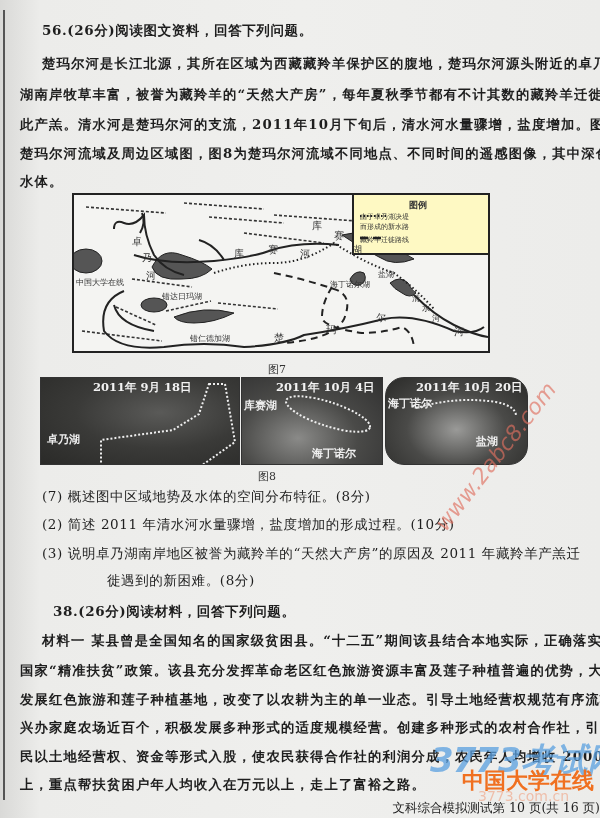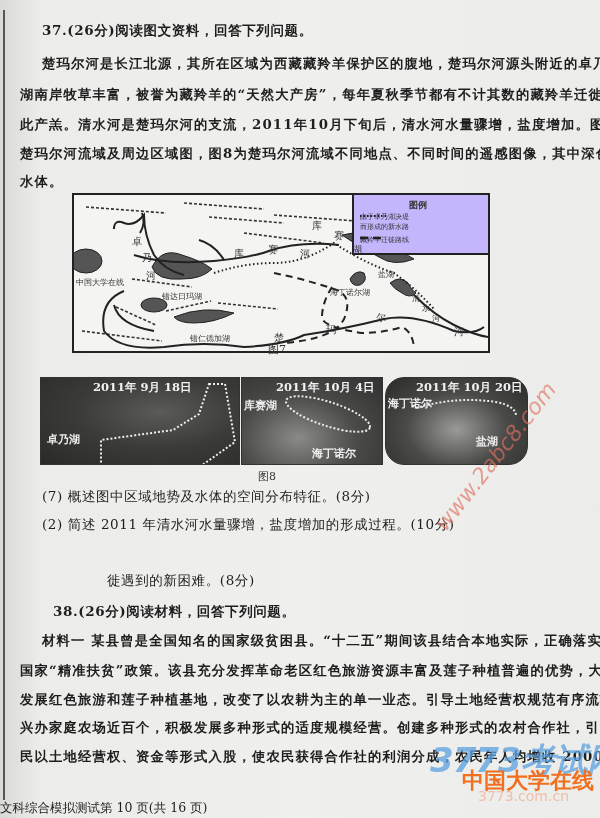--- a/index.html
+++ b/index.html
@@ -7,41 +7,41 @@
        font-family:"DejaVu Serif","Liberation Serif",serif;color:#1e1e1e;}
   .page{position:absolute;left:0;top:0;width:600px;height:818px;
         background:linear-gradient(90deg,#d9d9d7 0,#ececea 40px,#efefed 300px,#ececea 600px);}
   .edge-line{position:absolute;left:3px;top:10px;width:2px;height:790px;background:#555;}
   .t{position:absolute;white-space:nowrap;font-size:13.5px;letter-spacing:0.6px;}
   .q{font-size:13.5px;font-weight:bold;}
   .kai{font-family:"DejaVu Serif",serif;font-weight:bold;font-size:13.3px;letter-spacing:1.2px;}
   .cap{position:absolute;font-size:11px;color:#333;}
   .map{position:absolute;left:72px;top:193px;width:418px;height:160px;border:2px solid #222;background:#f4f4f2;box-sizing:border-box;}
   .map svg{position:absolute;left:0;top:0;}
-  .legend{position:absolute;right:0;top:0;width:134px;height:58px;border-left:2px solid #222;border-bottom:2px solid #222;background:#c4b5fd;font-size:7px;color:#333;text-decoration:underline;}
+  .legend{position:absolute;right:0;top:0;width:134px;height:58px;border-left:2px solid #222;border-bottom:2px solid #222;background:#fef9c3;font-size:7px;color:#333;text-decoration:underline;}
   .legend .lt{position:absolute;left:55px;top:4px;font-size:9px;font-weight:bold;}
   .legend .row{position:absolute;left:6px;display:flex;align-items:flex-start;gap:6px;}
   .mlabel{position:absolute;font-size:8px;color:#333;white-space:nowrap;}
   .mlabel.big{font-size:10px;}
   .photo{position:absolute;top:377px;height:88px;border:1px solid #333;box-sizing:border-box;overflow:hidden;}
   .photo .date{position:absolute;top:2px;font-size:11.5px;color:#f2f2f2;font-weight:bold;white-space:nowrap;}
   .photo .pl{position:absolute;font-size:11px;color:#eee;font-weight:bold;white-space:nowrap;}
   .wm1{position:absolute;left:430px;top:520px;transform:rotate(-52deg);transform-origin:left top;color:#e07060;font-size:22px;font-style:italic;opacity:0.65;font-family:"DejaVu Sans",sans-serif;white-space:nowrap;}
   .wm-logo{position:absolute;left:430px;top:738px;font-family:"DejaVu Sans",sans-serif;font-style:italic;font-weight:bold;font-size:34px;color:#5aa0e0;opacity:0.75;letter-spacing:-1px;white-space:nowrap;}
   .wm-sub{position:absolute;left:462px;top:766px;font-family:"DejaVu Sans",sans-serif;font-size:22px;font-weight:bold;color:#f07020;white-space:nowrap;}
   .wm-url{position:absolute;left:478px;top:788px;font-family:"DejaVu Sans",sans-serif;font-size:14px;color:#f0a080;opacity:0.6;white-space:nowrap;}
-  .footer{position:absolute;left:0;width:600px;text-align:left;top:800px;font-size:12.5px;}
+  .footer{position:absolute;left:0;width:600px;text-align:right;top:800px;font-size:12.5px;}
 </style>
 </head>
 <body>
 
 <div class="page">
   <div class="edge-line"></div>
 
-  <div class="t q" style="left:42px;top:22px;">37.(26分)阅读图文资料，回答下列问题。</div>
+  <div class="t q" style="left:42px;top:22px;">56.(26分)阅读图文资料，回答下列问题。</div>
   <div class="t kai" style="left:42px;top:55px;">楚玛尔河是长江北源，其所在区域为西藏藏羚羊保护区的腹地，楚玛尔河源头附近的卓乃</div>
   <div class="t kai" style="left:20px;top:86px;">湖南岸牧草丰富，被誉为藏羚羊的“天然大产房”，每年夏秋季节都有不计其数的藏羚羊迁徙至</div>
   <div class="t kai" style="left:20px;top:116px;">此产羔。清水河是楚玛尔河的支流，2011年10月下旬后，清水河水量骤增，盐度增加。图7为</div>
   <div class="t kai" style="left:20px;top:145px;">楚玛尔河流域及周边区域图，图8为楚玛尔河流域不同地点、不同时间的遥感图像，其中深色为</div>
   <div class="t kai" style="left:20px;top:173px;">水体。</div>
 
   <div class="map">
     <svg width="414" height="156" viewBox="0 0 414 156">
 
       <g stroke="#333" stroke-width="1.6" fill="none">
@@ -106,31 +106,31 @@
     <div class="mlabel big" style="left:72px;top:74px;">河</div>
     <div class="mlabel big" style="left:160px;top:52px;">库</div>
     <div class="mlabel big" style="left:194px;top:48px;">赛</div>
     <div class="mlabel big" style="left:226px;top:52px;">河</div>
     <div class="mlabel big" style="left:238px;top:24px;">库</div>
     <div class="mlabel big" style="left:260px;top:34px;">赛</div>
     <div class="mlabel big" style="left:278px;top:48px;">湖</div>
     <div class="mlabel" style="left:2px;top:82px;">中国大学在线</div>
     <div class="mlabel" style="left:88px;top:96px;">错达日玛湖</div>
     <div class="mlabel" style="left:116px;top:138px;">错仁德加湖</div>
-    <div class="mlabel" style="left:256px;top:92px;">海丁诺尔湖</div>
+    <div class="mlabel" style="left:256px;top:84px;">海丁诺尔湖</div>
     <div class="mlabel" style="left:304px;top:74px;">盐湖</div>
     <div class="mlabel" style="left:338px;top:98px;">清</div>
     <div class="mlabel" style="left:348px;top:108px;">水</div>
     <div class="mlabel" style="left:358px;top:118px;">河</div>
     <div class="mlabel big" style="left:200px;top:136px;">楚</div>
     <div class="mlabel big" style="left:252px;top:128px;">玛</div>
     <div class="mlabel big" style="left:302px;top:116px;">尔</div>
     <div class="mlabel big" style="left:380px;top:130px;">河</div>
   </div>
-  <div class="cap" style="left:258px;top:342px;padding-left:10px;">图7</div>
+  <div class="cap" style="left:258px;top:362px;padding-left:10px;">图7</div>
 
   <div class="photo" style="left:40px;width:200px;background:radial-gradient(ellipse at 60% 40%,#5a5a58 0,#3a3a38 50%,#2a2a28 100%);">
     <div class="date" style="left:36px;margin-left:16px;">2011年 9月 18日</div>
     <svg width="200" height="88" style="position:absolute;left:0;top:0;">
       <path d="M168 6 l16 0 l10 58 l-34 24 l-100 0 l0 -26 l72 -10 l26 -16 l10 -30z" stroke="#eee" stroke-width="2" fill="none" stroke-dasharray="2 2"></path>
     </svg>
     <div class="pl" style="left:6px;top:54px;">卓乃湖</div>
   </div>
   <div class="photo" style="left:241px;width:142px;background:radial-gradient(ellipse at 40% 70%,#8a8a88 0,#4a4a48 50%,#303030 100%);">
     <div class="date" style="left:34px;">2011年 10月 4日</div>
@@ -145,28 +145,30 @@
     <svg width="143" height="88" style="position:absolute;left:0;top:0;">
       <path d="M30 30 q40 -12 80 -6 q20 4 20 14" stroke="#eee" stroke-width="2" fill="none" stroke-dasharray="2 2"></path>
     </svg>
     <div class="pl" style="left:2px;top:18px;">海丁诺尔</div>
     <div class="pl" style="left:90px;top:56px;">盐湖</div>
   </div>
   <div class="cap" style="left:258px;top:469px;">图8</div>
 
   <div class="t" style="left:42px;top:488px;">(7) 概述图中区域地势及水体的空间分布特征。(8分)</div>
   <div class="t" style="left:42px;top:516px;">(2) 简述 2011 年清水河水量骤增，盐度增加的形成过程。(10分)</div>
+  <div class="t" style="left:42px;top:545px;">(3) 说明卓乃湖南岸地区被誉为藏羚羊的“天然大产房”的原因及 2011 年藏羚羊产羔迁</div>
   <div class="t" style="left:60px;top:572px;margin-left:47px;">徙遇到的新困难。(8分)</div>
 
   <div class="t q" style="left:53px;top:603px;">38.(26分)阅读材料，回答下列问题。</div>
   <div class="t kai" style="left:42px;top:632px;">材料一  某县曾是全国知名的国家级贫困县。“十二五”期间该县结合本地实际，正确落实</div>
   <div class="t kai" style="left:20px;top:662px;">国家“精准扶贫”政策。该县充分发挥革命老区红色旅游资源丰富及莲子种植普遍的优势，大力</div>
   <div class="t kai" style="left:20px;top:691px;">发展红色旅游和莲子种植基地，改变了以农耕为主的单一业态。引导土地经营权规范有序流转，</div>
   <div class="t kai" style="left:20px;top:719px;">兴办家庭农场近百个，积极发展多种形式的适度规模经营。创建多种形式的农村合作社，引导农</div>
   <div class="t kai" style="left:20px;top:748px;">民以土地经营权、资金等形式入股，使农民获得合作社的利润分成，农民年人均增收 2000 元以</div>
+  <div class="t kai" style="left:20px;top:776px;">上，重点帮扶贫困户年人均收入在万元以上，走上了富裕之路。</div>
 
   <div class="footer">文科综合模拟测试第 10 页(共 16 页)</div>
 
   <div class="wm1">www.2abc8.com</div>
   <div class="wm-logo">3773考试网</div>
   <div class="wm-sub">中国大学在线</div>
   <div class="wm-url">3773.com.cn</div>
 </div>
 
 </body></html>

